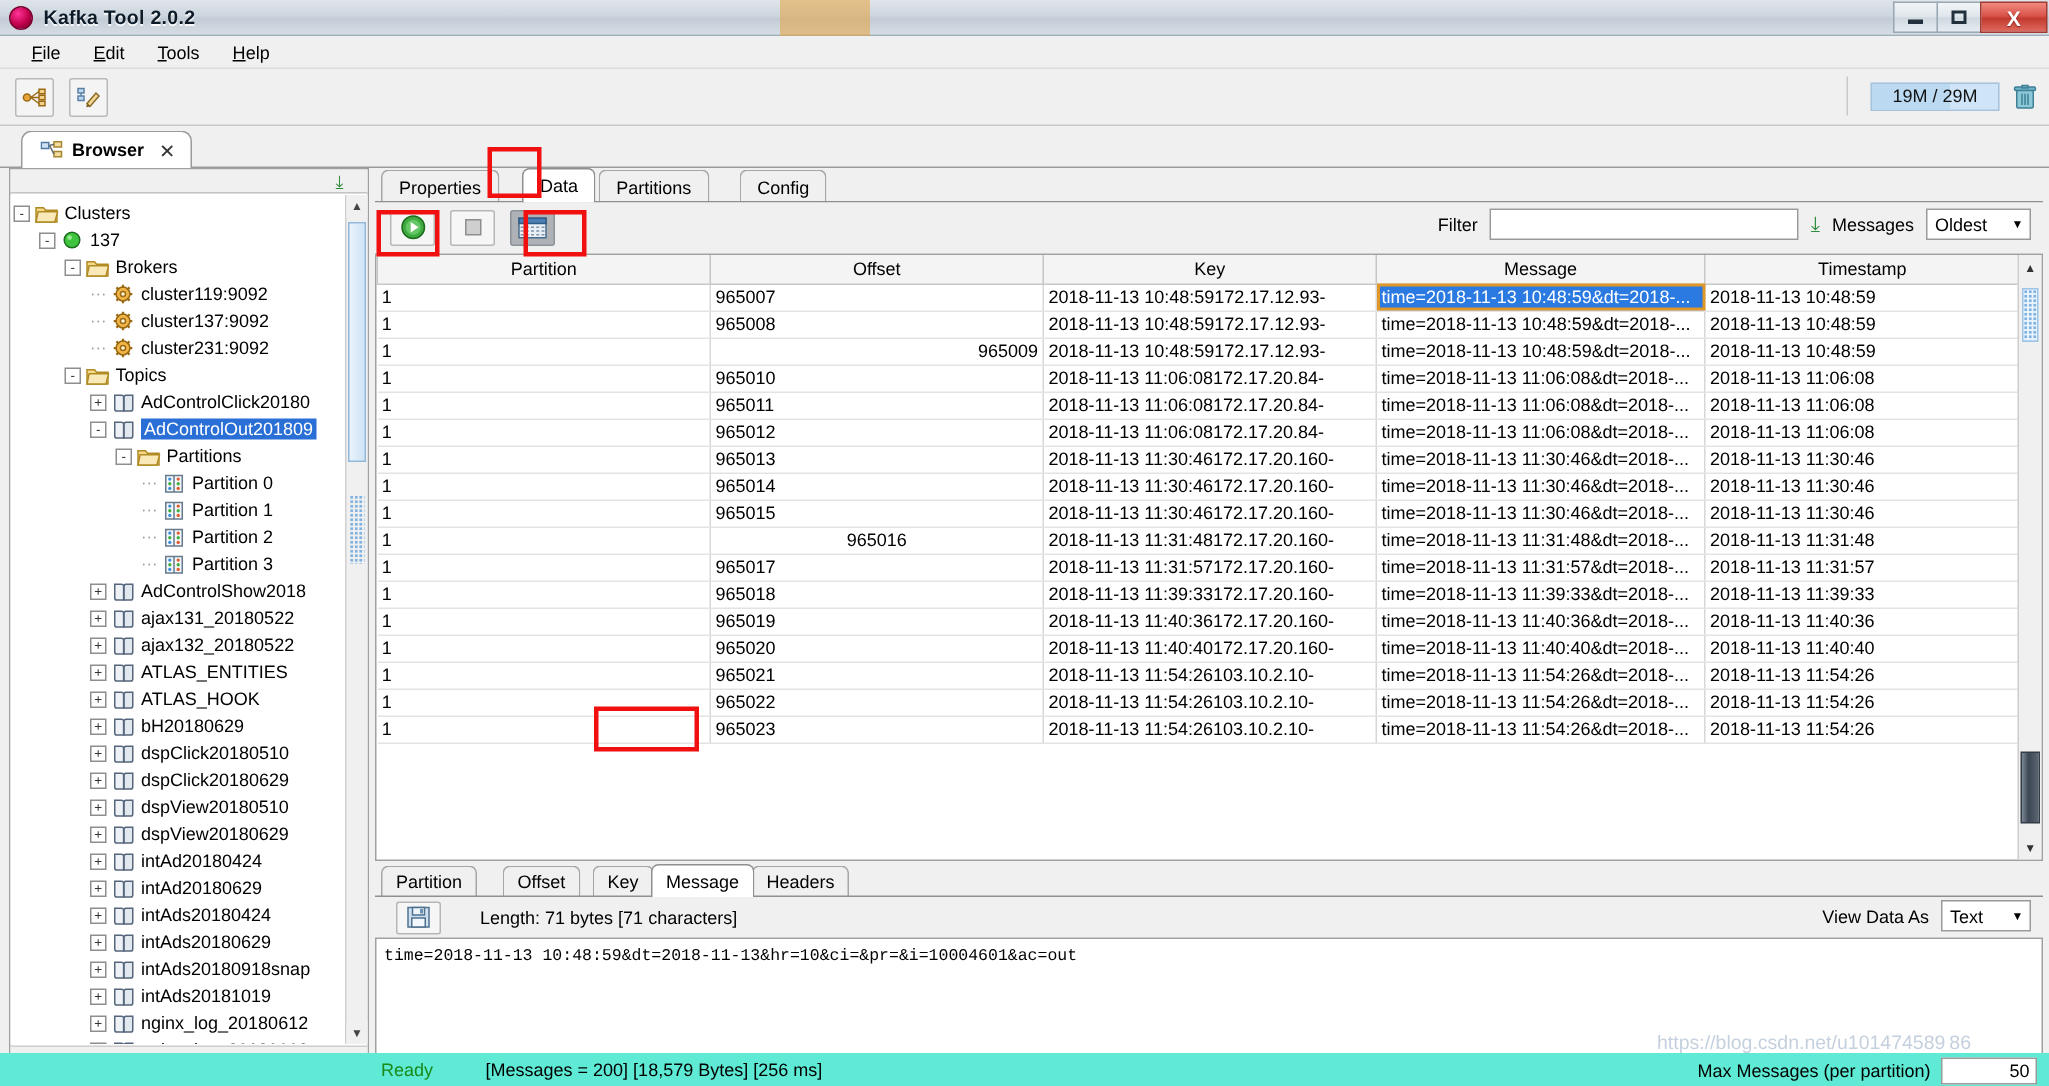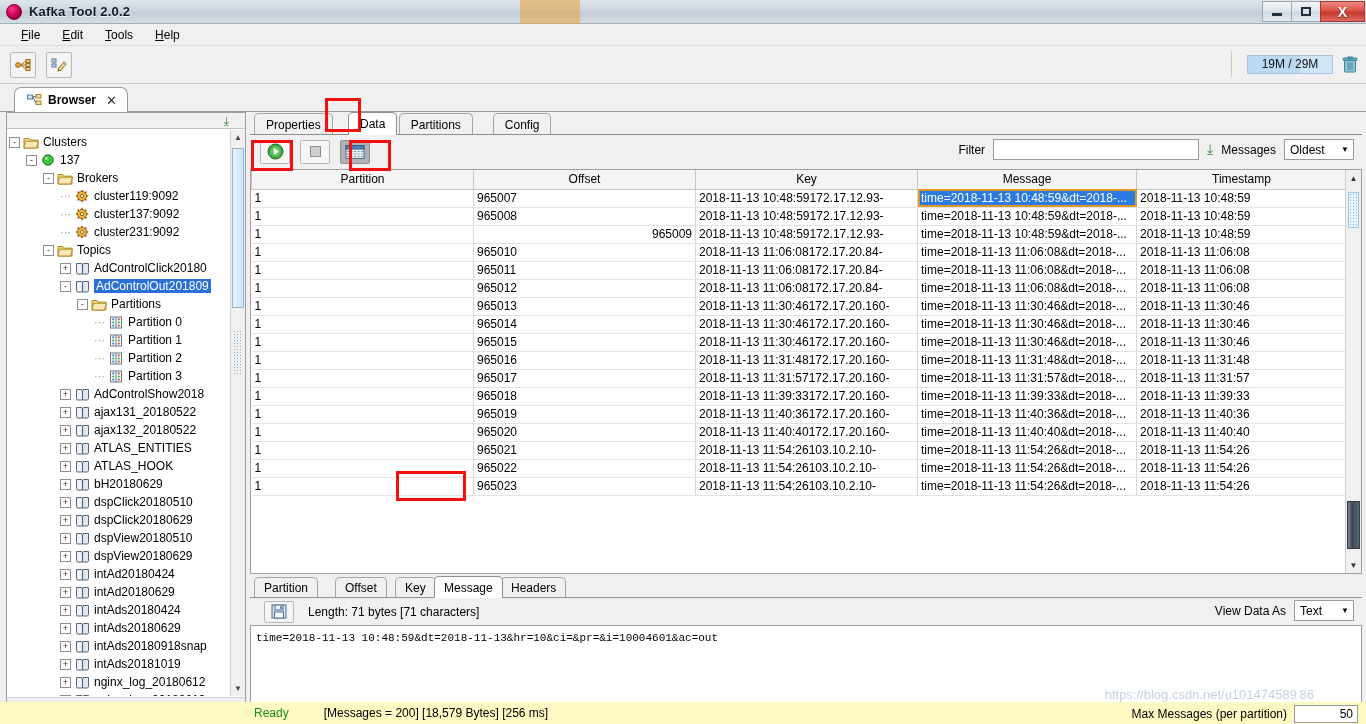--- a/index.html
+++ b/index.html
@@ -247,40 +247,40 @@
   .dtab {
     position: absolute; top: 1px; height: 21px; padding: 0 9px;
     display: flex; align-items: center; font-size: 12px; color: #000;
     background: #f0f0f0; border: 1px solid #a6a6a6; border-bottom: none;
     border-radius: 5px 5px 0 0;
   }
   .dtab.active { background: #fff; border-color: #8f8f8f; top: 0; height: 22px; z-index: 5; }
   .detail-line { position: absolute; left: 0; top: 485px; width: 1112px; height: 1px; background: #8f8f8f; }
   .detail-head {
     position: absolute; left: 0; top: 486px; width: 1112px; height: 27px;
-    display: flex; align-items: center; background: #f0f0f0;
+    display: flex; align-items: center; background: #f0f0f0; gap: 12px;
   }
   .savebtn {
     width: 30px; height: 22px; border: 1px solid #b6b6b6; background: #f6f6f6;
     border-radius: 2px; margin-left: 14px;
     display: flex; align-items: center; justify-content: center;
   }
   .len-label { margin-left: 14px; font-size: 12px; color: #000; }
   .viewas { position: absolute; right: 8px; top: 2px; display: flex; align-items: center; gap: 8px; }
   .msgbox {
     position: absolute; left: 0; top: 513px; width: 1112px; height: 85px;
     background: #fff; border: 1px solid #a0a0a0;
     font-family: "Liberation Mono", monospace; font-size: 11px; color: #000;
     padding: 6px 5px;
   }
 
   
   .statusbar {
     position: absolute; left: 0; bottom: 0; width: 1366px; height: 22px;
-    background: #fef9c3; display: flex; align-items: center;
+    background: #5eead4; display: flex; align-items: center;
   }
   .st-ready { margin-left: 254px; font-size: 12px; color: #1a8a1a; }
   .st-rest { margin-left: 6px; font-size: 12px; color: #000; padding-left: 29px; }
   .maxmsg {
     position: absolute; right: 8px; bottom: 1px; display: flex; align-items: center; gap: 7px;
   }
   .maxmsg .num {
     width: 64px; height: 18px; border: 1px solid #9a9a9a; background: #fff;
     text-align: right; font-size: 12px; padding: 0 4px; line-height: 17px;
   }
@@ -917,21 +917,21 @@
             </tr>
             <tr>
               <td>1</td>
               <td style="text-align: left;">965015</td>
               <td style="text-align: left;">2018-11-13 11:30:46172.17.20.160-</td>
               <td>time=2018-11-13 11:30:46&amp;dt=2018-...</td>
               <td style="text-align: left;">2018-11-13 11:30:46</td>
             </tr>
             <tr>
               <td>1</td>
-              <td style="text-align: left; margin-top: 21px;">965016</td>
+              <td style="text-align: center; margin-top: 21px;">965016</td>
               <td style="text-align: left;">2018-11-13 11:31:48172.17.20.160-</td>
               <td>time=2018-11-13 11:31:48&amp;dt=2018-...</td>
               <td style="text-align: left;">2018-11-13 11:31:48</td>
             </tr>
             <tr>
               <td>1</td>
               <td style="text-align: left;">965017</td>
               <td style="text-align: left;">2018-11-13 11:31:57172.17.20.160-</td>
               <td>time=2018-11-13 11:31:57&amp;dt=2018-...</td>
               <td style="text-align: left;">2018-11-13 11:31:57</td>

